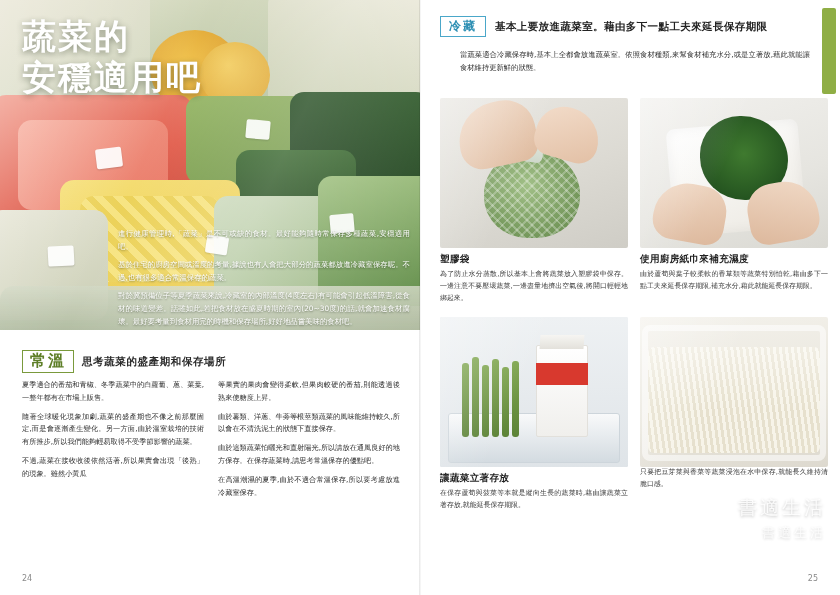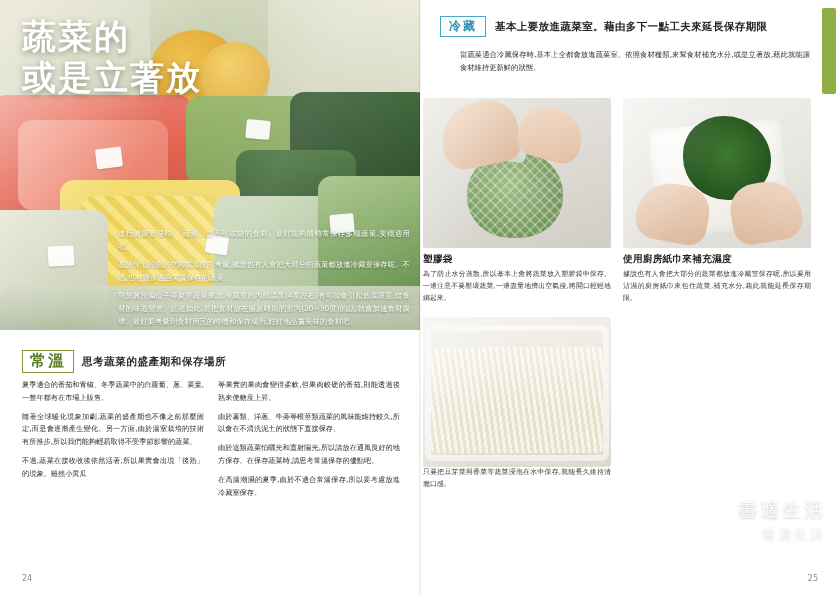--- a/index.html
+++ b/index.html
@@ -189,21 +189,21 @@
     left: 40px; top: 48px;
     width: 350px;
     font-size: 7.3px;
     line-height: 1.8;
     color: #2e2e2e;
     text-align: justify;
   }
 
   .grid {
     position: absolute;
-    left: 3px; top: 98px;
+    left: 20px; top: 98px;
     width: 388px;
     display: grid;
     grid-template-columns: 188px 188px;
     grid-gap: 12px 12px;
   }
   .cell { width: 188px; }
   .photo {
     width: 188px; height: 150px;
     border-radius: 2px;
     position: relative;
@@ -247,20 +247,21 @@
   .wm {
     position: absolute;
     right: 14px; bottom: 52px;
     text-align: right;
     color: rgba(255,255,255,.85);
     text-shadow: 0 1px 3px rgba(0,0,0,.25);
     font-size: 19px;
     letter-spacing: 3px;
     line-height: 1.5;
     pointer-events: none;
+    font-family: Liberation Mono, monospace;
   }
   .wm .small { font-size: 13px; opacity: .8; }
 
   .cap-title {
     font-size: 9.6px;
     font-weight: bold;
     color: #1f1f1f;
     margin: 5px 0 3px 0;
     letter-spacing: .3px;
   }
@@ -297,21 +298,21 @@
       <div class="blob b16"></div>
       <div class="tag t1"></div>
         <div class="tag t2"></div>
         <div class="tag t3"></div>
       <div class="tag t4"></div>
         <div class="tag t5"></div>
       <div class="sheen"></div>
 
       <div class="hero-title">
         <div>蔬菜的</div>
-        <div>或是立著放</div>
+        <div>安穩適用吧</div>
       </div>
 
       <div class="hero-body">
         <p>進行健康管理時,「蔬菜」是不可或缺的食材。最好能夠隨時常保存多種蔬菜,安穩適用吧。</p>
         <p>基於住宅的廚房空間或溫度的考量,據說也有人會把大部分的蔬菜都放進冷藏室保存呢。不過,也有很多適合常溫保存的蔬菜。</p>
         <p>對於冀預備位子等夏季蔬菜來說,冷藏室的內部溫度(4度左右)有可能會引起低溫障害,從食材的味道變差。話雖如此,若把食材放在盛夏時期的室內(20~30度)的話,就會加速食材腐壞。最好要考量到食材用完的時機和保存場所,好好地品嘗美味的食材吧。</p>
       </div>
     </div>
 
     <div class="left-lower">
@@ -370,23 +371,41 @@
 
       <div class="cell">
         <div class="photo p2">
           <div class="ph towel"></div>
           <div class="ph spin"></div>
           <div class="ph hand2a"></div>
           <div class="ph hand2b"></div>
           <div class="ph glass"></div>
         </div>
         <div class="cap-title">使用廚房紙巾來補充濕度</div>
-        <div class="cap-body">據說也有人會把大部分的蔬菜都放進冷藏室保存呢,所以要用沾濕的廚房紙巾來包住蔬菜,補充水分,藉此就能延長保存期限。</div>
-      </div>
-
+        <div class="cap-body">由於蘆荀與葉子較柔軟的香草類等蔬菜特別怕乾,藉由多下一點工夫來延長保存期限,補充水分,藉此就能延長保存期限。</div>
+      </div>
+
+      <div class="cell">
+        <div class="photo p3">
+          <div class="ph fridgebg"></div>
+          <div class="ph shelf"></div>
+          <div class="ph asparagus" style="left:22px; top:46px; height:74px;"></div>
+          <div class="ph asparagus" style="left:32px; top:40px; height:80px;"></div>
+          <div class="ph asparagus" style="left:42px; top:48px; height:72px;"></div>
+          <div class="ph asparagus" style="left:52px; top:42px; height:78px;"></div>
+          <div class="ph asparagus" style="left:62px; top:50px; height:70px;"></div>
+          <div class="ph asparagus" style="left:72px; top:44px; height:76px;"></div>
+          <div class="ph milk"></div>
+          <div class="milk-band"></div>
+          <div class="milk-top"></div>
+          <div class="ph glass"></div>
+        </div>
+        <div class="cap-title">讓蔬菜立著存放</div>
+        <div class="cap-body">在保存蘆荀與菠菜等本就是縱向生長的蔬菜時,藉由讓蔬菜立著存放,就能延長保存期限。</div>
+      </div>
 
       <div class="cell">
         <div class="photo p4">
           <div class="ph sprouts"></div>
           <div class="ph sprout-sheen"></div>
           <div class="ph tub"></div>
           <div class="ph glass"></div>
         </div>
         <div class="cap-body">只要把豆芽菜與香菜等蔬菜浸泡在水中保存,就能長久維持清脆口感。</div>
       </div>

